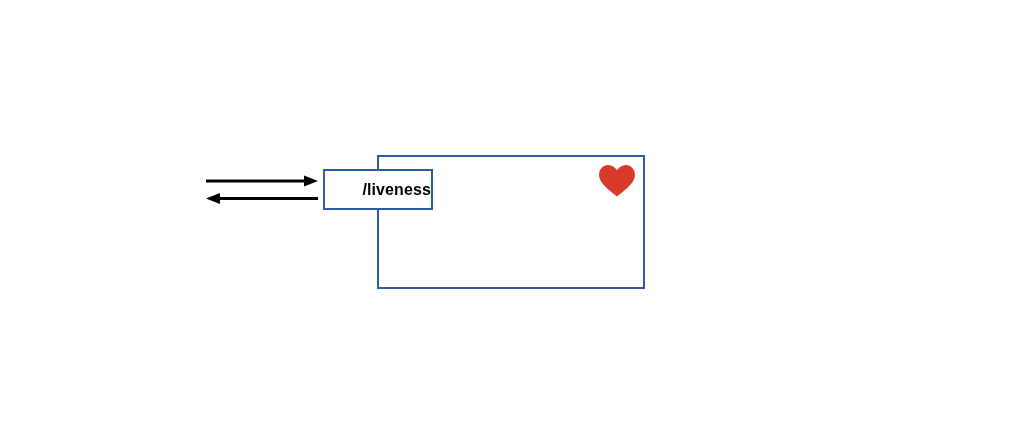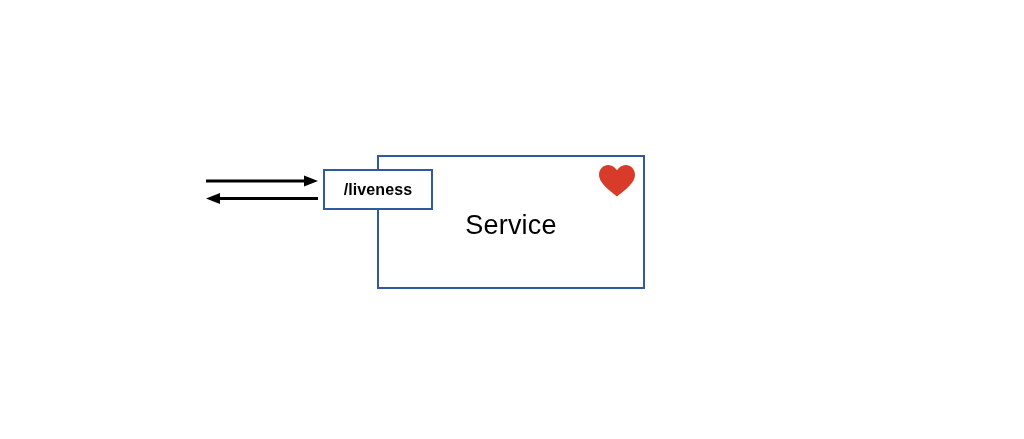--- a/index.html
+++ b/index.html
@@ -47,21 +47,21 @@
   }
   .endpoint-box {
     position: absolute;
     left: 323px; top: 169px;
     width: 110px; height: 41px;
     border: 2.5px solid var(--box-border);
     background: var(--background);
     z-index: 2;
     display: flex;
     align-items: center;
-    justify-content: center;
+    justify-content: flex-end;
   }
   .endpoint-label {
     font-size: 16px;
     font-weight: 700;
     color: var(--text);
     letter-spacing: 0.1px;
   }
   .arrows-layer {
     position: absolute;
     left: 200px; top: 170px;
@@ -84,20 +84,19 @@
     <g>
       <line x1="118" y1="28.5" x2="19" y2="28.5" style="stroke: var(--arrow); stroke-width: 3;"></line>
       <polygon points="6,28.5 20,23 20,34" style="fill: var(--arrow);"></polygon>
     </g>
   </svg>
 
   <div class="service-box">
     <svg class="heart-icon" viewBox="0 0 24 22" xmlns="http://www.w3.org/2000/svg">
       <path d="M12 21 C 9.5 19 1.8 13.8 0.6 8.8 C -0.5 4.2 2.6 0.6 6.3 0.6 C 8.7 0.6 10.8 2 12 4 C 13.2 2 15.3 0.6 17.7 0.6 C 21.4 0.6 24.5 4.2 23.4 8.8 C 22.2 13.8 14.5 19 12 21 Z" style="fill: var(--heart);"></path>
     </svg>
-    <div class="service-label">Service</div>
   </div>
 
   <div class="endpoint-box">
     <span class="endpoint-label">/liveness</span>
   </div>
 
 </div>
 
 </body></html>

